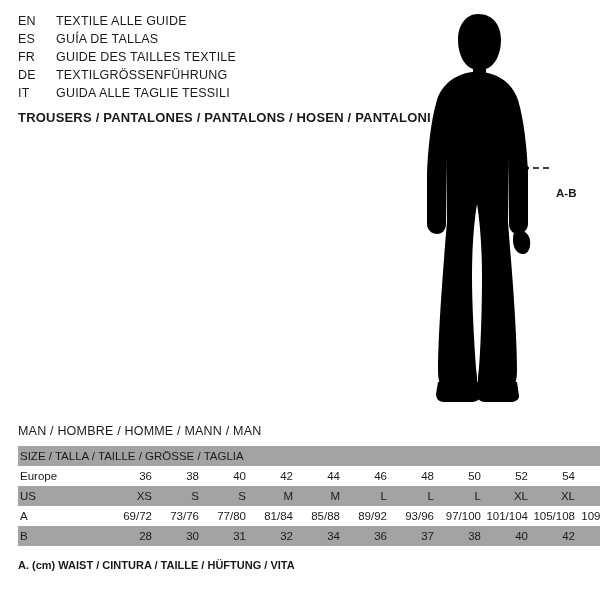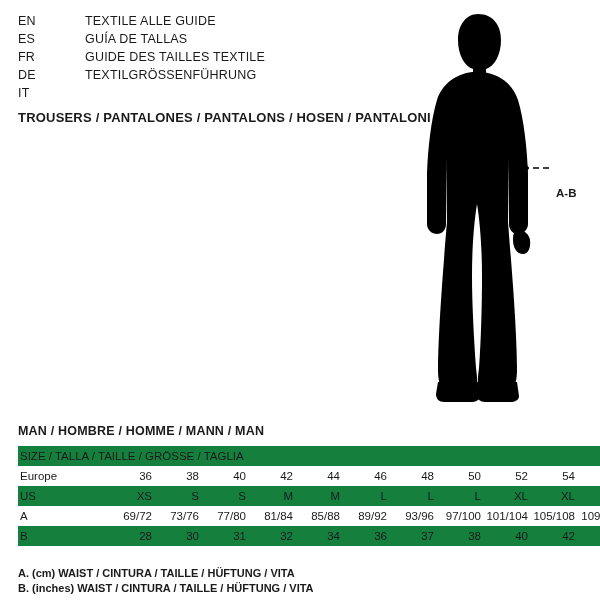--- a/index.html
+++ b/index.html
@@ -29,21 +29,20 @@
     left: 18px;
     top: 14px;
     width: 360px;
   }
   .lang-row {
     display: flex;
     align-items: baseline;
     height: 18px;
     font-size: 12.5px;
     letter-spacing: 0.2px;
-    gap: 29px;
   }
   .lang-code {
     width: 38px;
     flex: 0 0 38px;
   }
   .lang-title {
     flex: 1 1 auto;
   }
 
   .section-title {
@@ -75,49 +74,49 @@
 
   
   .table-wrap {
     position: absolute;
     left: 18px;
     top: 424px;
     width: 565px;
   }
   .table-heading {
     font-size: 12.5px;
-    font-weight: bold;
+    font-weight: normal;
     letter-spacing: 0.2px;
     margin-bottom: 8px;
   }
   table.size-table {
     border-collapse: collapse;
     width: 565px;
     font-size: 11.5px;
     table-layout: fixed;
   }
   table.size-table td {
     padding: 2px 2px 2px 2px;
     height: 16px;
     vertical-align: middle;
     white-space: nowrap;
   }
   table.size-table tr.shaded td {
-    background: #15803d;
+    background: #a3a3a3;
   }
   table.size-table td.rowhead {
     width: 85px;
     padding-left: 2px;
   }
   table.size-table td.val {
     width: 43px;
     text-align: right;
   }
   .footnotes {
-    margin-top: 20px;
+    margin-top: 12px;
     font-size: 11px;
     line-height: 15px;
     font-weight: bold;
   }
 </style>
 </head>
 <body>
 
 <div class="page">
 
@@ -133,20 +132,21 @@
     <div class="lang-row">
       <span class="lang-code">FR</span>
       <span class="lang-title">GUIDE DES TAILLES TEXTILE</span>
     </div>
     <div class="lang-row">
       <span class="lang-code">DE</span>
       <span class="lang-title">TEXTILGRÖSSENFÜHRUNG</span>
     </div>
     <div class="lang-row">
       <span class="lang-code">IT</span>
+      <span class="lang-title">GUIDA ALLE TAGLIE TESSILI</span>
     </div>
   </div>
 
   <div class="section-title">TROUSERS / PANTALONES / PANTALONS / HOSEN / PANTALONI</div>
 
   <div class="figure">
     <svg width="190" height="400" viewBox="0 0 190 400" xmlns="http://www.w3.org/2000/svg" aria-hidden="true">
       <g fill="#000000">
 
         <path d="M78 6 C66 6 58 17 58 32 C58 46 64 58 73 61 L73 66 L86 66 L86 61 C95 58 101 46 101 32 C101 17 93 6 78 6 Z"></path>
@@ -270,17 +270,16 @@
           <td class="val">38</td>
           <td class="val">40</td>
           <td class="val">42</td>
           <td class="val">44</td>
         </tr>
       </tbody>
     </table>
 
     <div class="footnotes">
       <div>A. (cm) WAIST / CINTURA / TAILLE / HÜFTUNG / VITA</div>
-      <div>B. (inches) WAIST / CINTURA / TAILLE / HÜFTUNG / VITA</div>
     </div>
   </div>
 
 </div>
 
 </body></html>

